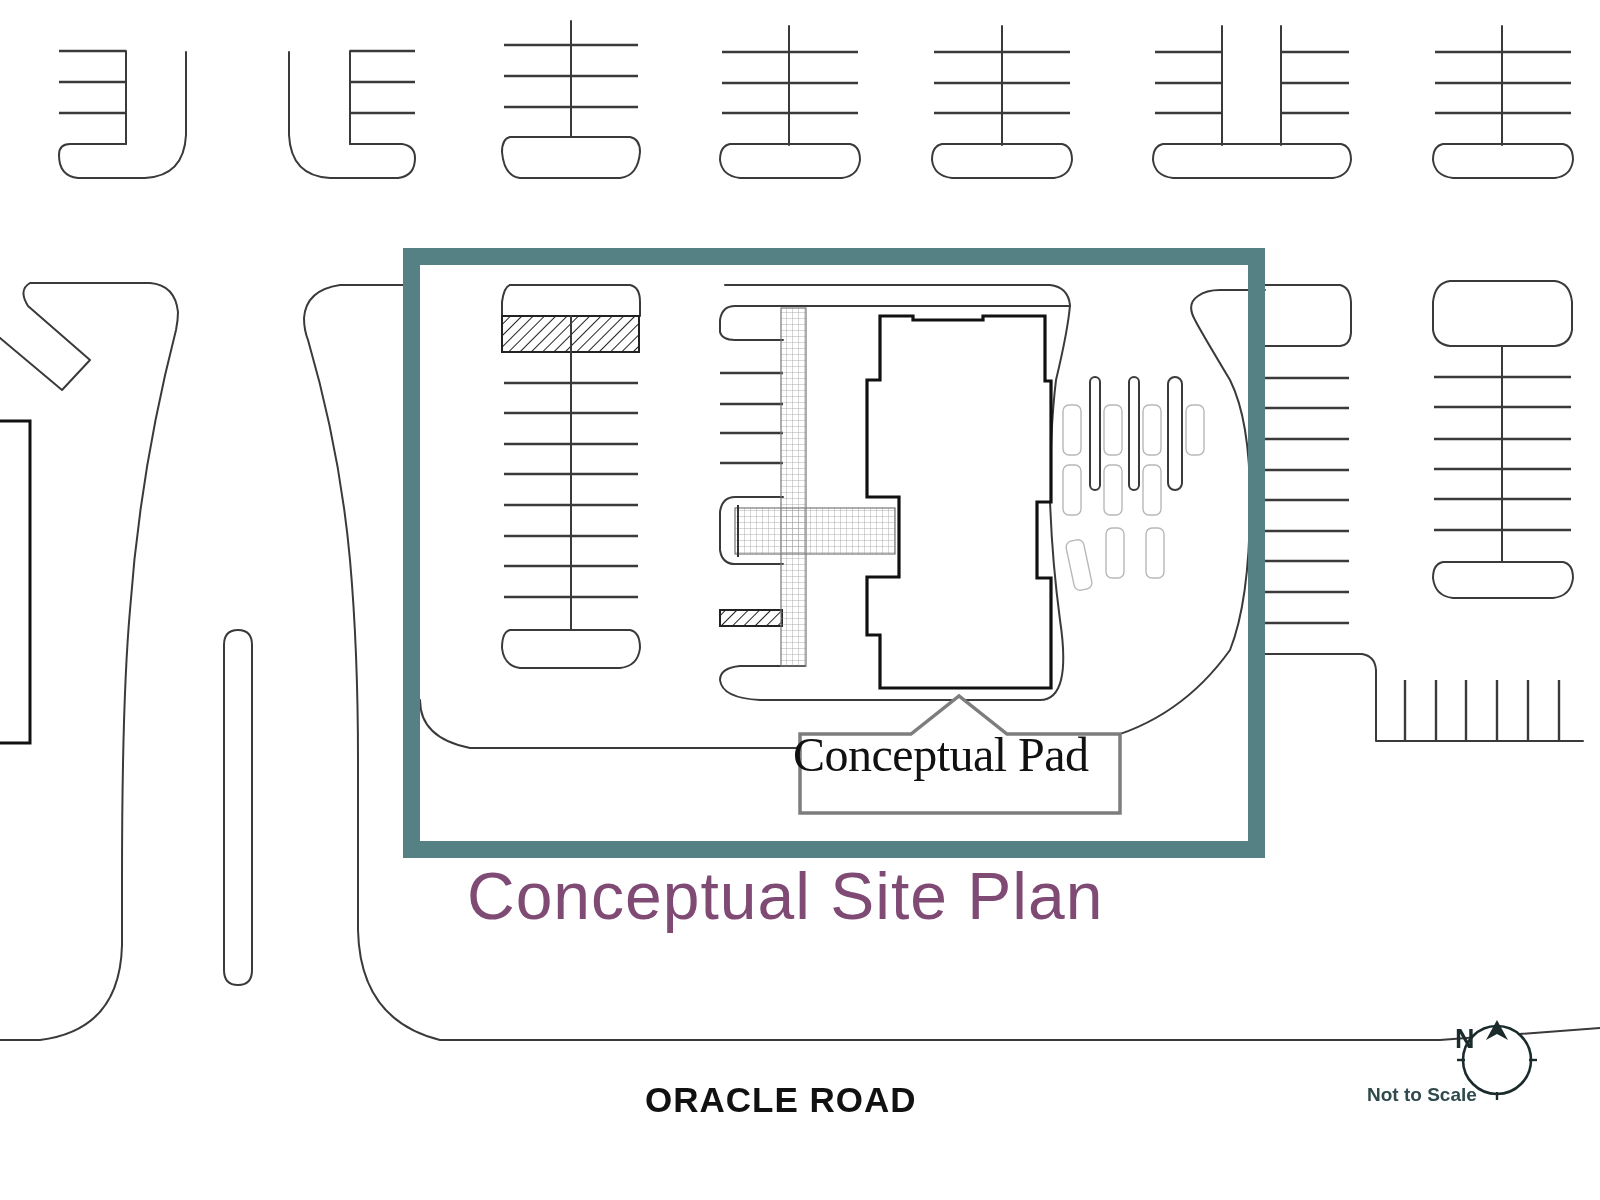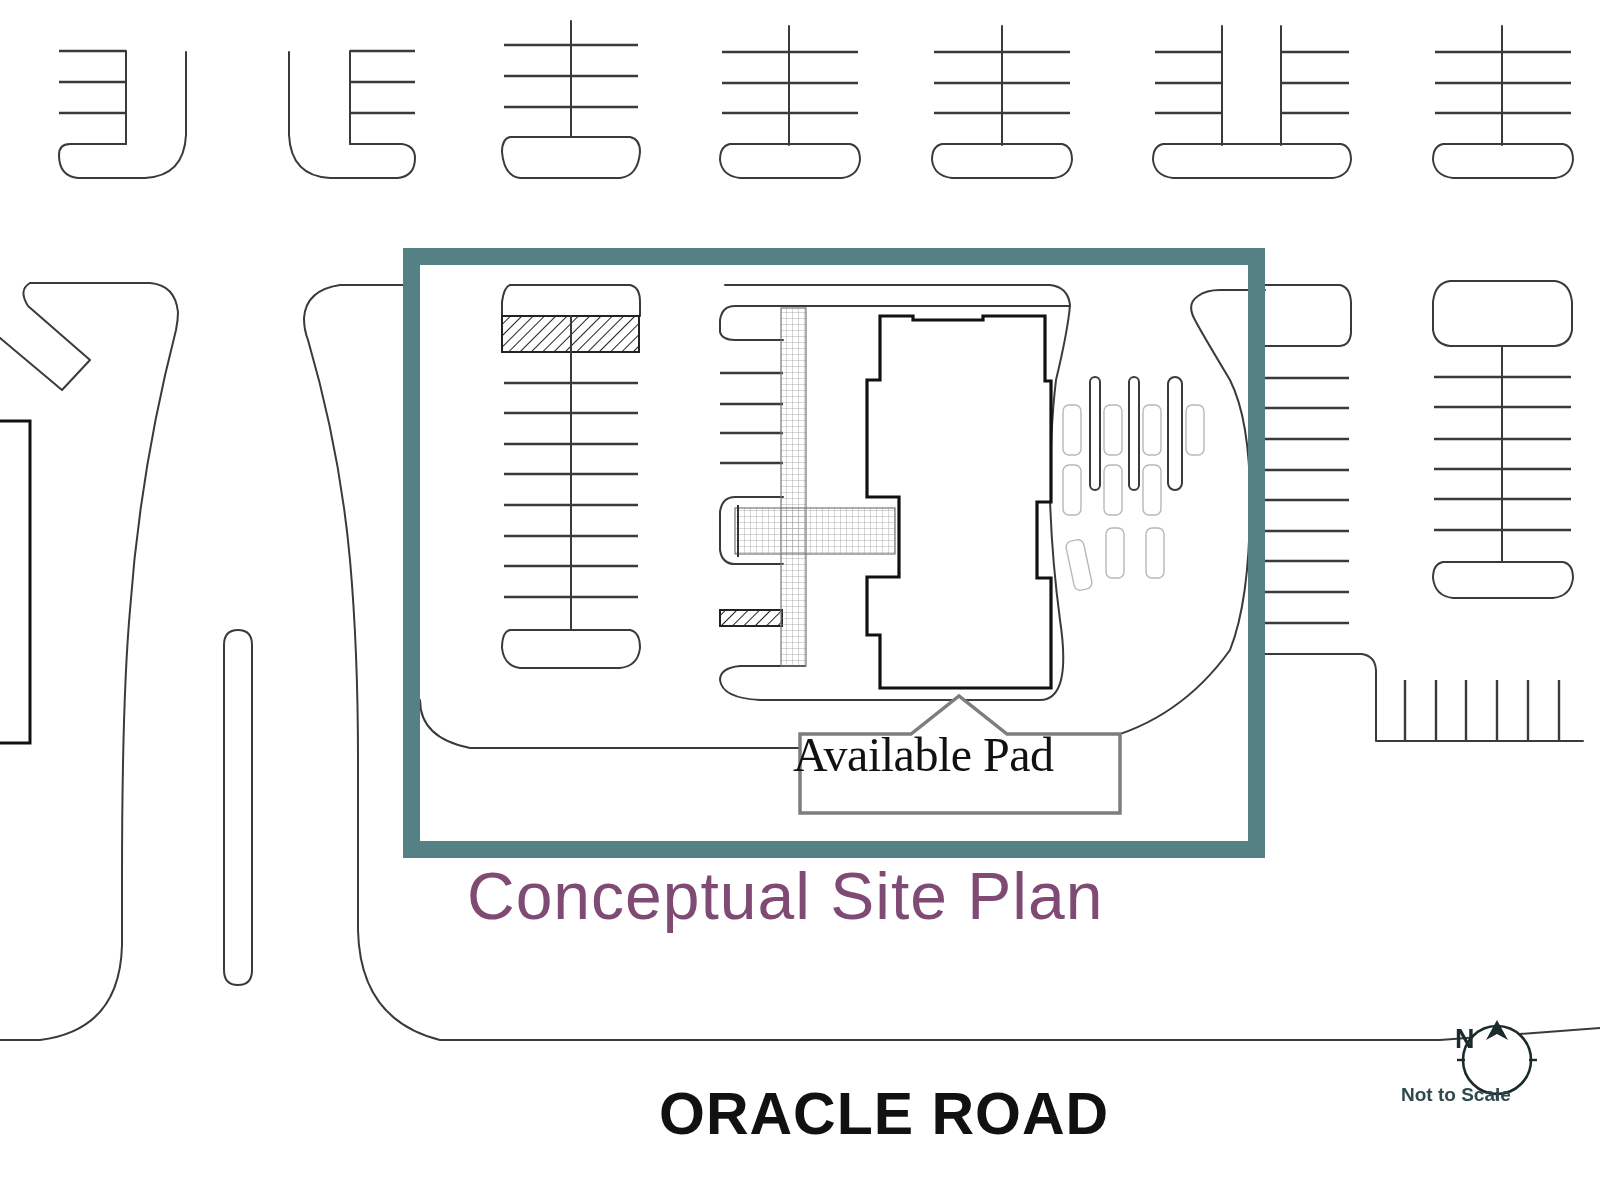--- a/index.html
+++ b/index.html
@@ -13,30 +13,30 @@
   .callout { fill: #fff; stroke: #7d7d7d; stroke-width: 3.5; }
   .title-text {
     position: absolute; left: 467px; top: 858px;
     font-family: "Liberation Sans", "DejaVu Sans", sans-serif;
     font-size: 66px; font-weight: 400; letter-spacing: 1px;
     color: #7f4a74; white-space: nowrap;
   }
   .road-text {
     position: absolute; left: 645px; top: 1080px;
     font-family: "Liberation Sans", "DejaVu Sans", sans-serif;
-    font-size: 59px; font-weight: 700; letter-spacing: 1px;
-    color: #111; white-space: nowrap; margin-left: 14px;
+    font-size: 35px; font-weight: 700; letter-spacing: 1px;
+    color: #111; white-space: nowrap;
   }
   .pad-text {
     position: absolute; left: 793px; top: 727px;
     font-family: "Liberation Serif", "DejaVu Serif", serif;
     font-size: 48px; color: #111; white-space: nowrap; letter-spacing: -0.5px;
   }
   .scale-text {
-    position: absolute; left: 1401px; top: 1084px;
+    position: absolute; left: 1367px; top: 1084px;
     font-family: "Liberation Sans", "DejaVu Sans", sans-serif;
     font-size: 19px; font-weight: 700; color: #2f4a4c; white-space: nowrap;
   }
   .north-letter {
     position: absolute; left: 1455px; top: 1024px;
     font-family: "Liberation Sans", "DejaVu Sans", sans-serif;
     font-size: 27px; font-weight: 700; color: #1b2b2c;
   }
 </style>
 </head>
@@ -222,17 +222,17 @@
 
   <g>
     <circle cx="1497" cy="1060" r="34" fill="#fff" stroke="#1b2b2c" stroke-width="2.6"></circle>
     <line x1="1457" y1="1060" x2="1465" y2="1060" stroke="#1b2b2c" stroke-width="2.4"></line>
     <line x1="1529" y1="1060" x2="1537" y2="1060" stroke="#1b2b2c" stroke-width="2.4"></line>
     <line x1="1497" y1="1092" x2="1497" y2="1100" stroke="#1b2b2c" stroke-width="2.4"></line>
     <path d="M1497 1020 L1508 1040 L1497 1034 L1486 1040 Z" fill="#1b2b2c"></path>
   </g>
 </svg>
 
-<div class="pad-text">Available Pad</div>
+<div class="pad-text">Conceptual Pad</div>
 <div class="title-text">Conceptual Site Plan</div>
 <div class="north-letter">N</div>
 <div class="scale-text">Not to Scale</div>
 <div class="road-text">ORACLE ROAD</div>
 
 </body></html>

